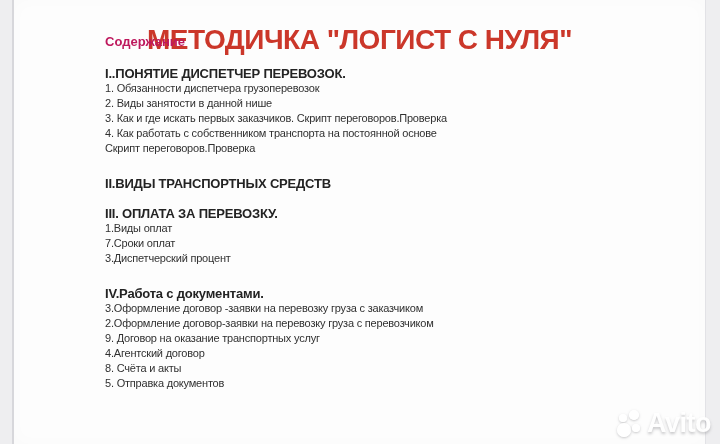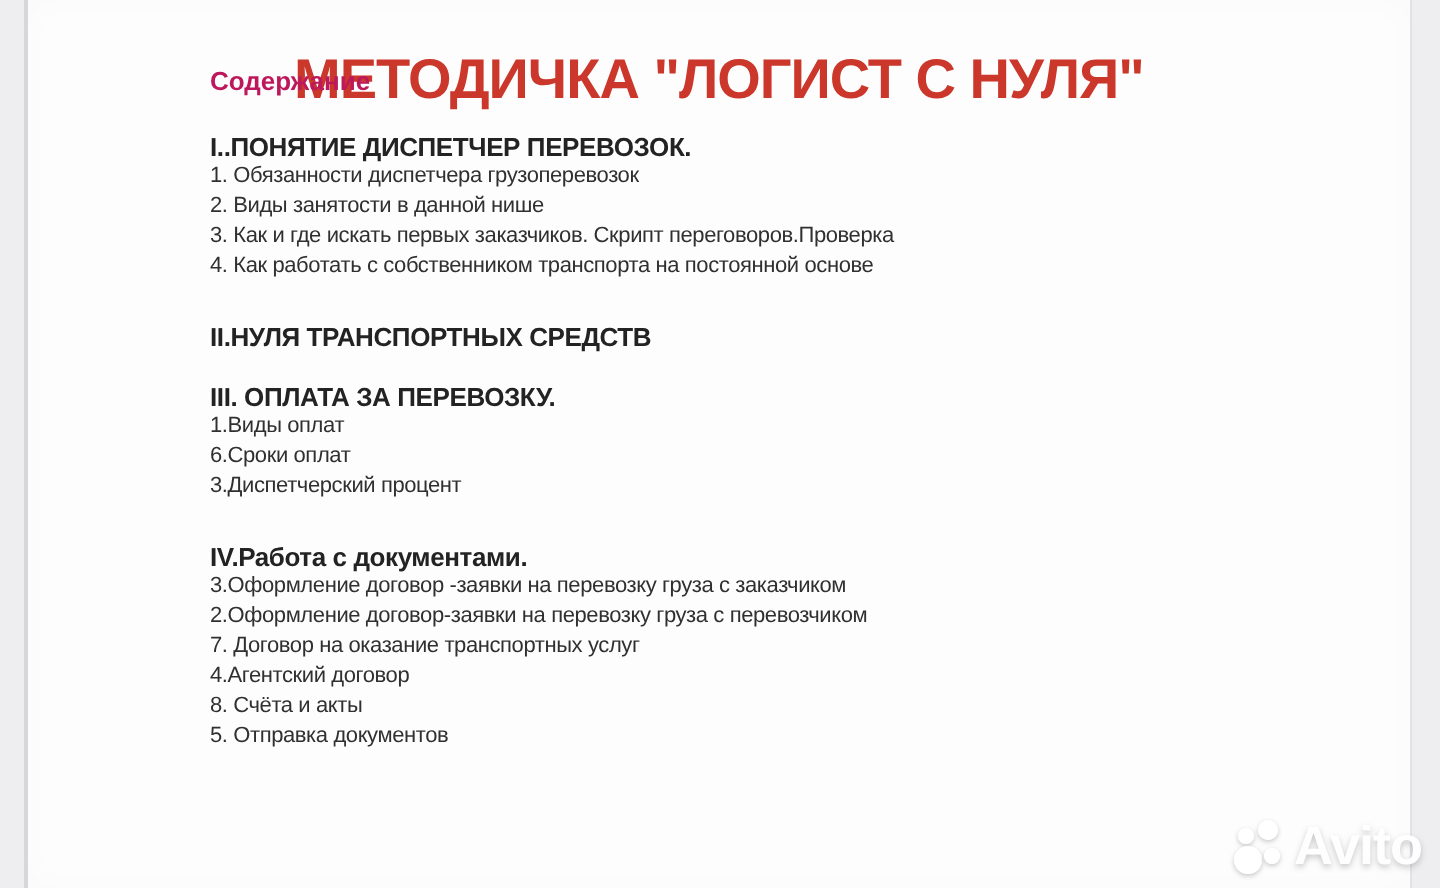--- a/index.html
+++ b/index.html
@@ -105,35 +105,36 @@
       <div class="toc-row">
         <span class="toc-heading">Содержание</span>
       </div>
       <div class="gap19"></div>
 
       <div class="line head">I..ПОНЯТИЕ ДИСПЕТЧЕР ПЕРЕВОЗОК.</div>
       <div class="line">1. Обязанности диспетчера грузоперевозок</div>
       <div class="line">2. Виды занятости в данной нише</div>
       <div class="line">3. Как и где искать первых заказчиков. Скрипт переговоров.Проверка</div>
       <div class="line">4. Как работать с собственником транспорта  на постоянной основе</div>
+      <div class="line">Скрипт переговоров.Проверка</div>
       <div class="gap20"></div>
 
-      <div class="line head">II.НУЛЯ ТРАНСПОРТНЫХ СРЕДСТВ</div>
+      <div class="line head">II.ВИДЫ ТРАНСПОРТНЫХ СРЕДСТВ</div>
       <div class="gap15"></div>
 
       <div class="line head">III. ОПЛАТА ЗА ПЕРЕВОЗКУ.</div>
       <div class="line">1.Виды оплат</div>
-      <div class="line">6.Сроки оплат</div>
+      <div class="line">7.Сроки оплат</div>
       <div class="line">3.Диспетчерский процент</div>
       <div class="gap20"></div>
 
       <div class="line head">IV.Работа с документами.</div>
       <div class="line">3.Оформление договор -заявки на перевозку груза с заказчиком</div>
       <div class="line">2.Оформление договор-заявки на перевозку груза с перевозчиком</div>
-      <div class="line">7. Договор на оказание транспортных услуг</div>
+      <div class="line">9. Договор на оказание транспортных услуг</div>
       <div class="line">4.Агентский договор</div>
       <div class="line">8. Счёта и акты</div>
       <div class="line">5. Отправка документов</div>
 
     </div>
   </div>
 
   <div class="wm">
     <div class="wm-logo">
       <span class="wm-c1"></span>

